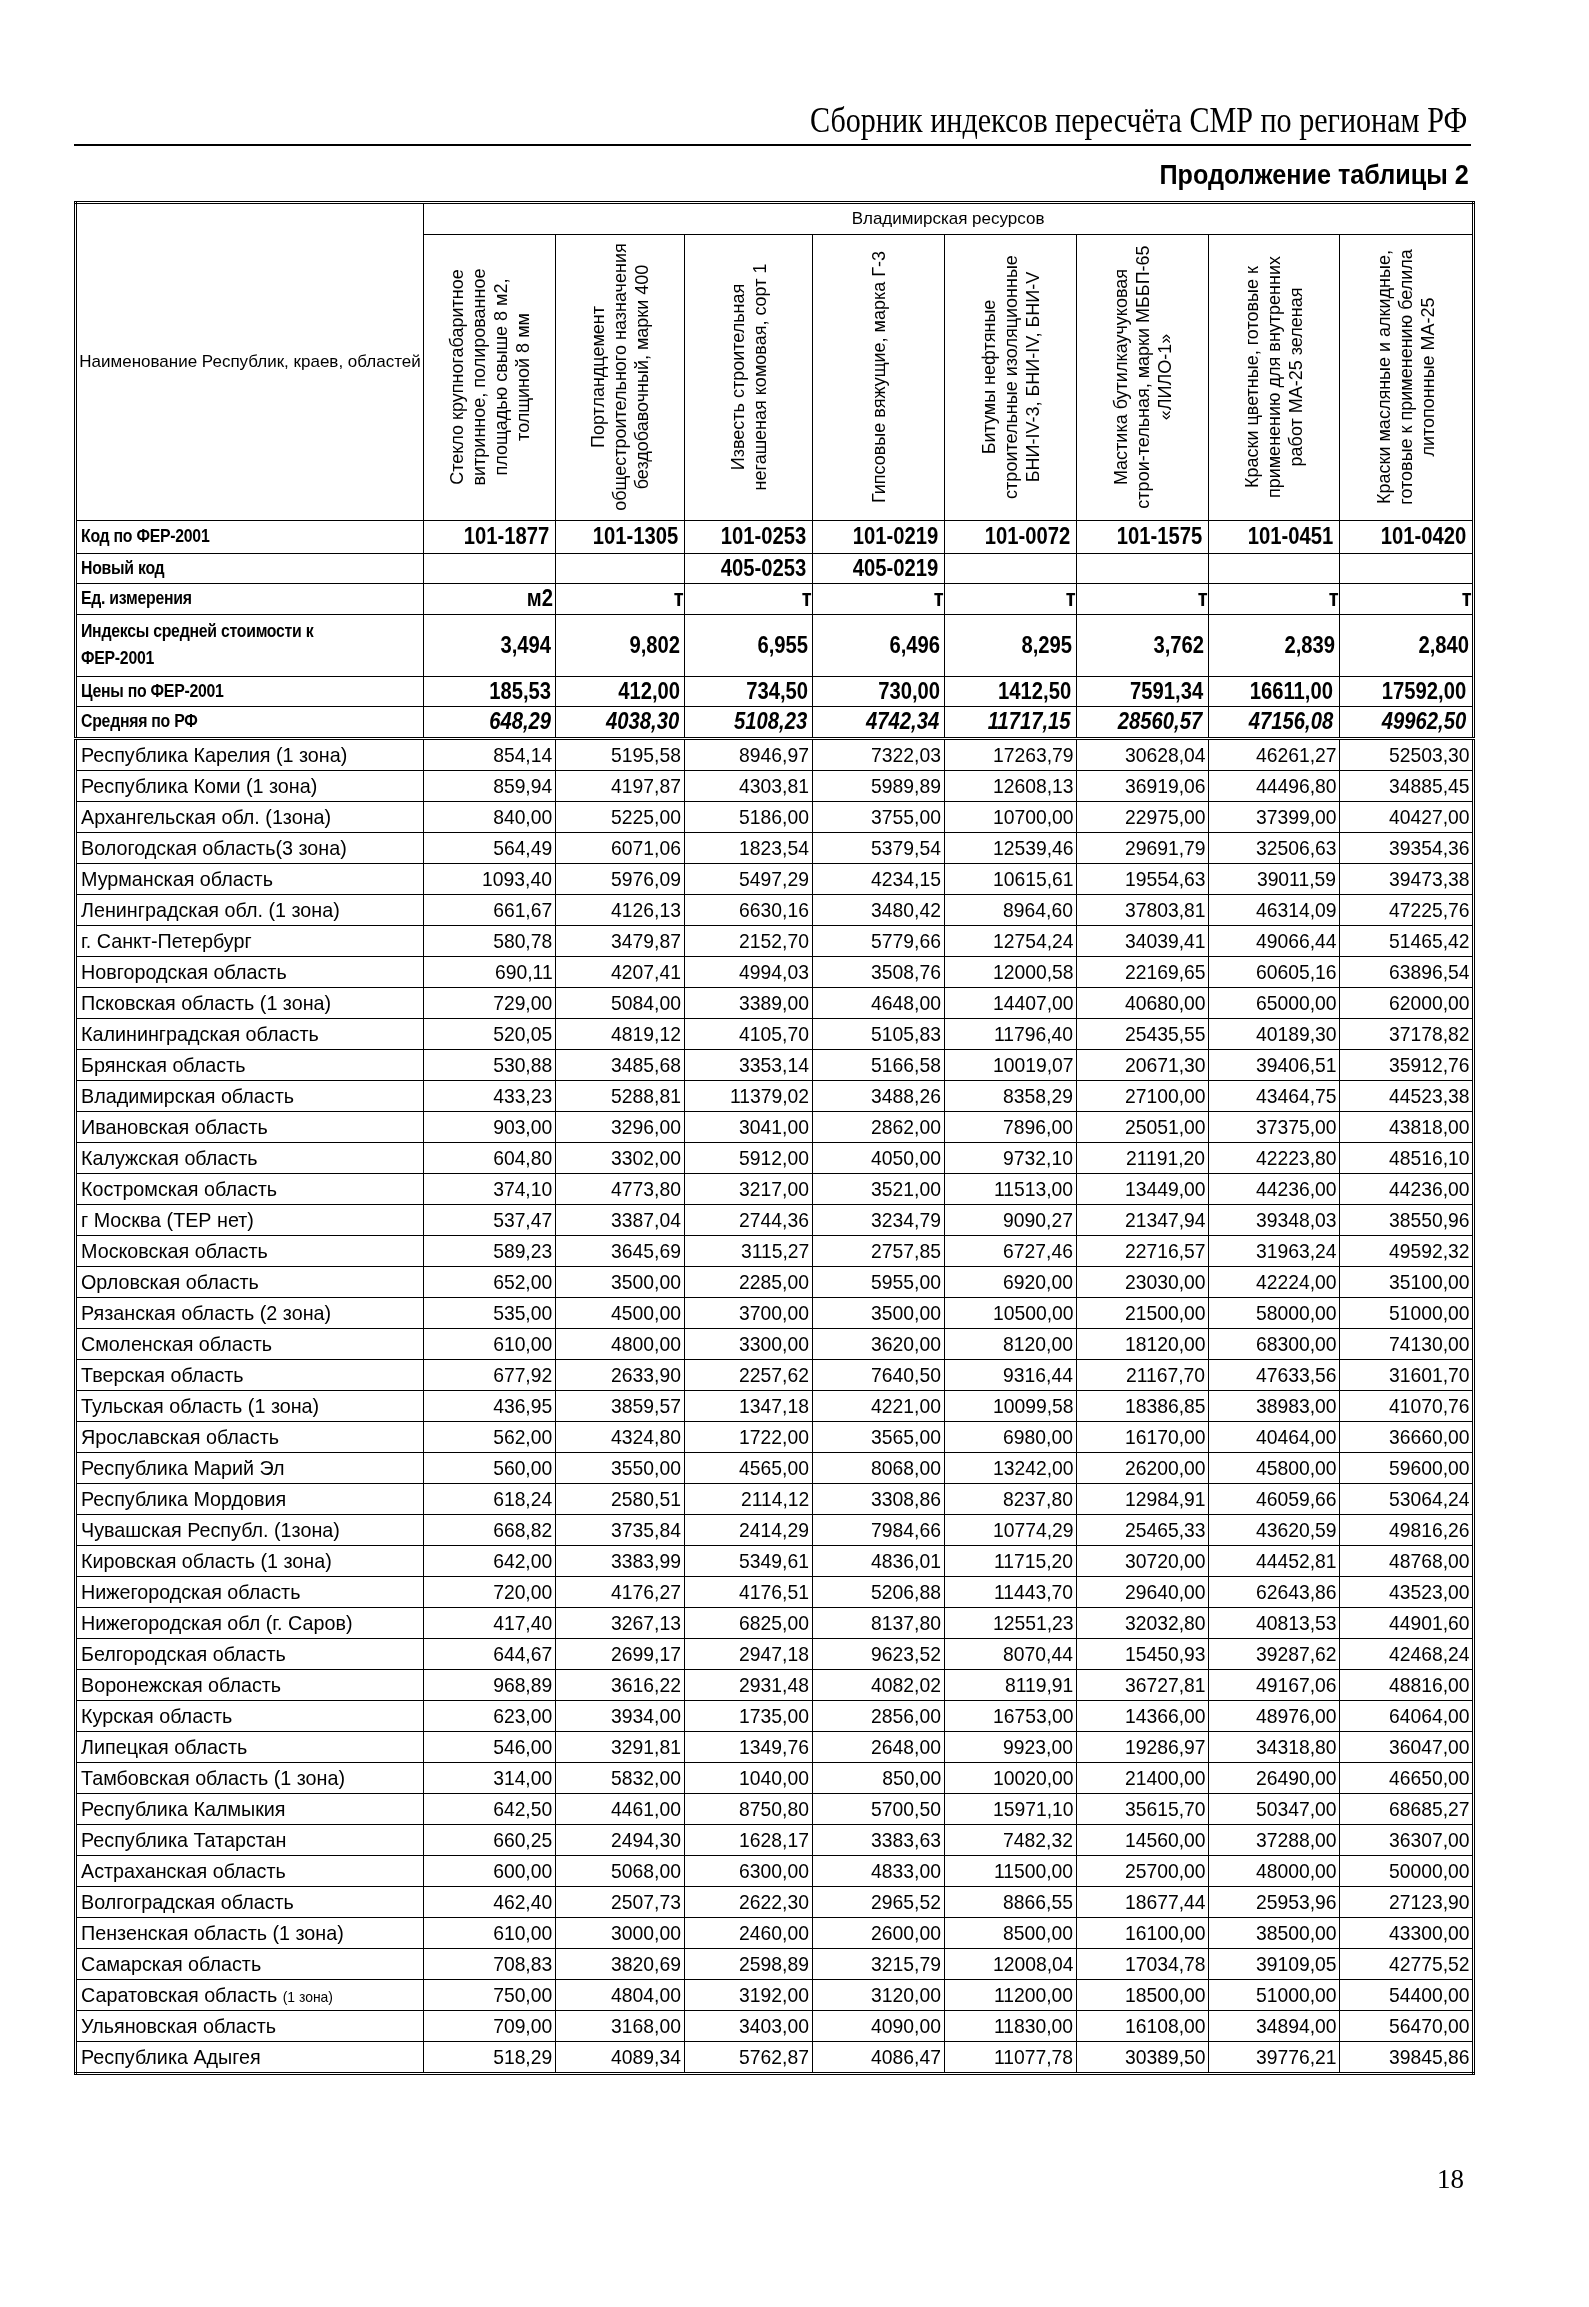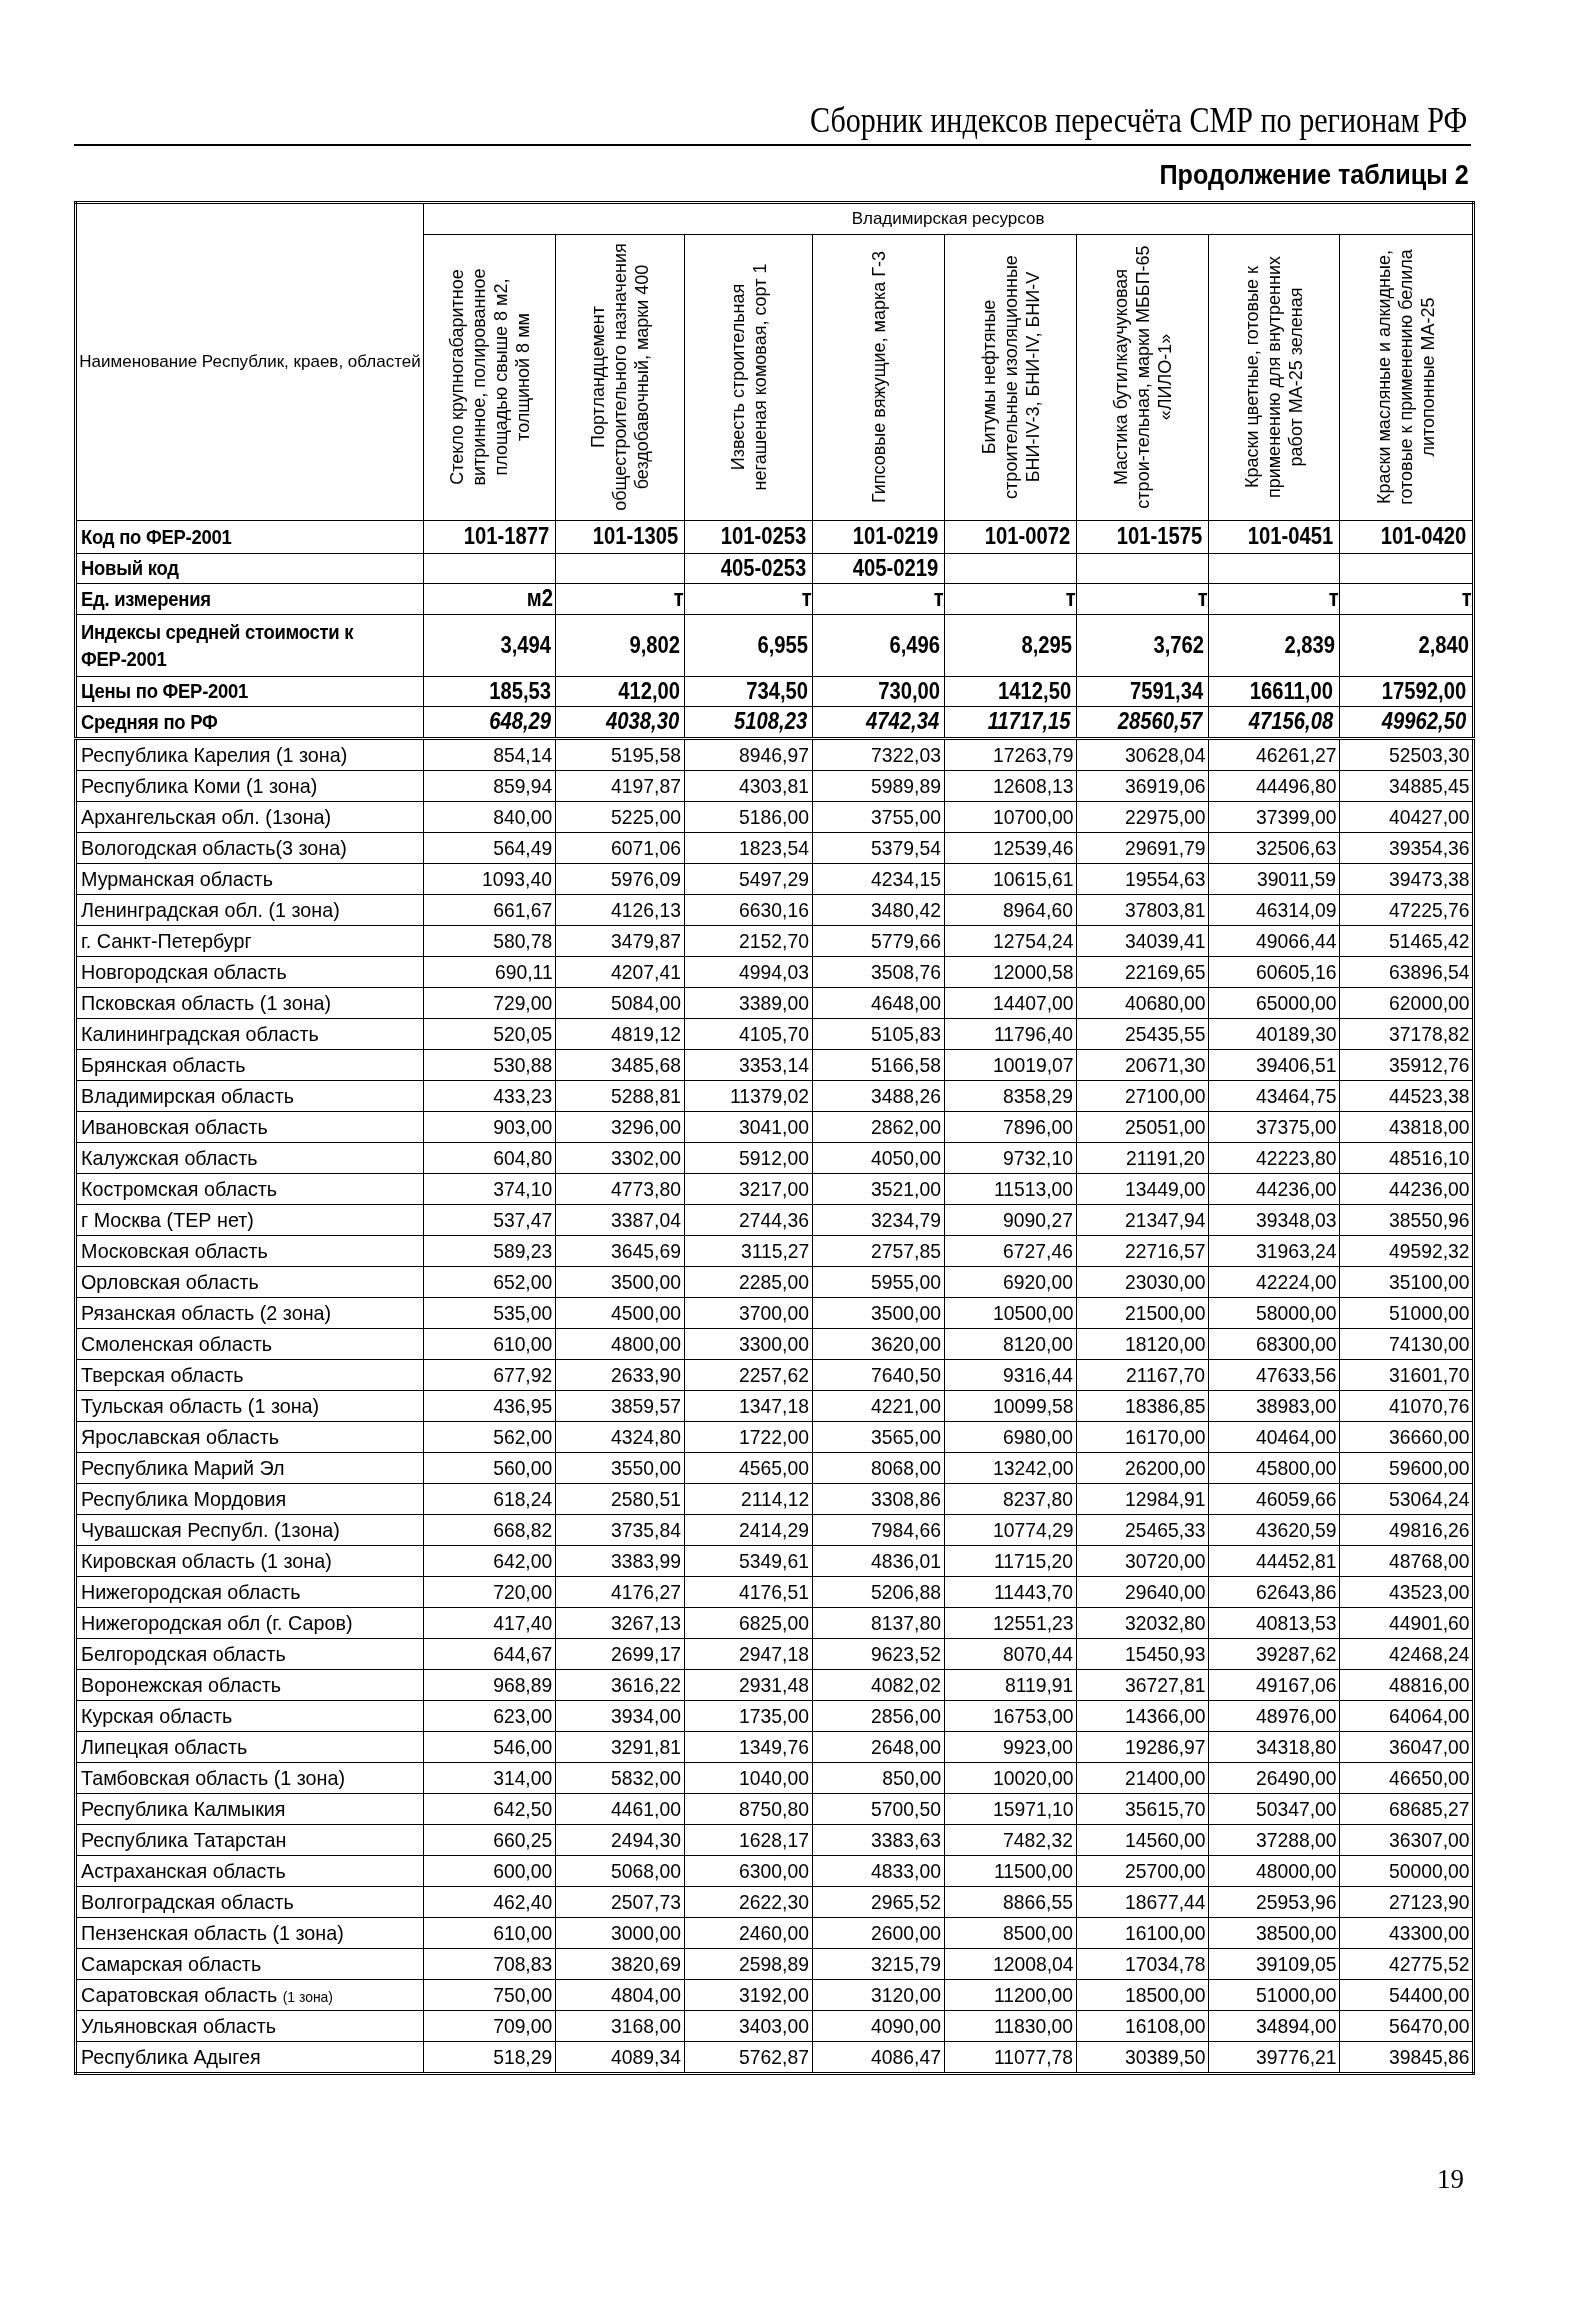--- a/index.html
+++ b/index.html
@@ -26,21 +26,21 @@
   }
   th.group-head { height:29.5px; font-weight:normal; font-size:17px; text-align:center; }
   th.region-head { font-weight:normal; font-size:17px; text-align:center; line-height:21.5px; padding:0 20px; }
   th.vhead { height:285px; font-weight:normal; position:relative; vertical-align:middle; }
   .vtext {
     position:absolute; left:50%; top:50%;
     transform:translate(-50%,-50%) rotate(-90deg);
     width:269px; text-align:center; font-size:18px; line-height:22px; white-space:normal;
   }
   tr.meta td { font-weight:bold; font-size:23px; text-align:right; transform-origin:left; }
-  tr.meta td.lbl { text-align:left; padding-left:4px; font-size:21px; letter-spacing:-0.3px;margin-left:48px; }
+  tr.meta td.lbl { text-align:left; padding-left:4px; font-size:18px; letter-spacing:-0.3px;margin-left:48px; }
   tr.meta td span.cond { display:inline-block; transform:scaleX(0.88); transform-origin:center; white-space:nowrap; }
   tr.meta td.lbl span.cond { transform-origin:left; }
   tr.h51 td { height:32px; }
   tr.h48 td { height:29.5px; }
   tr.h95 td { height:61px; line-height:27px; }
   tr.avg td.num { font-style:italic; }
   tr.avg { border-bottom:3.4px double #000; }
   tr.data td { height:30px; font-size:21px; }
   tr.data td.name { text-align:left; padding-left:4px; white-space:nowrap;margin-top:28px; }
   tr.data td.num { text-align:right; padding-right:2.7px; }
@@ -641,14 +641,14 @@
           <td class="num"><span class="cond">4086,47</span></td>
           <td class="num"><span class="cond">11077,78</span></td>
           <td class="num"><span class="cond">30389,50</span></td>
           <td class="num"><span class="cond">39776,21</span></td>
           <td class="num"><span class="cond">39845,86</span></td>
         </tr>
       </tbody>
   </table>
 </div>
 
-<div class="page-number">19</div>
+<div class="page-number">18</div>
 
 
 </body></html>

